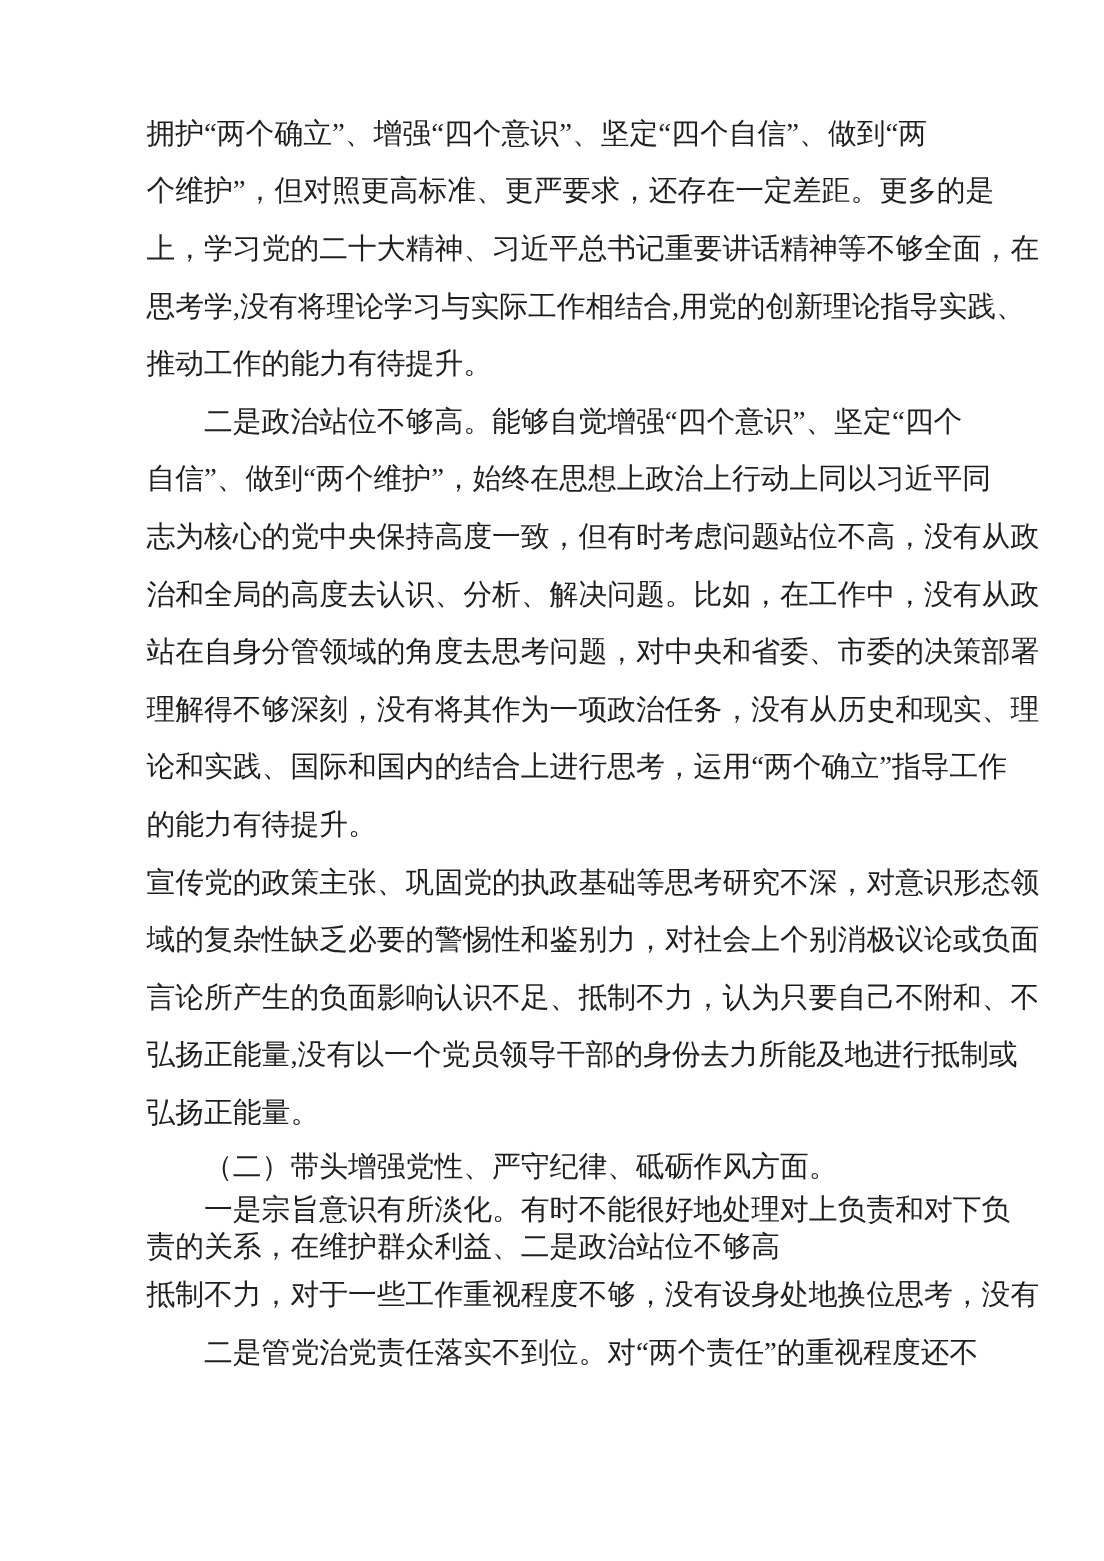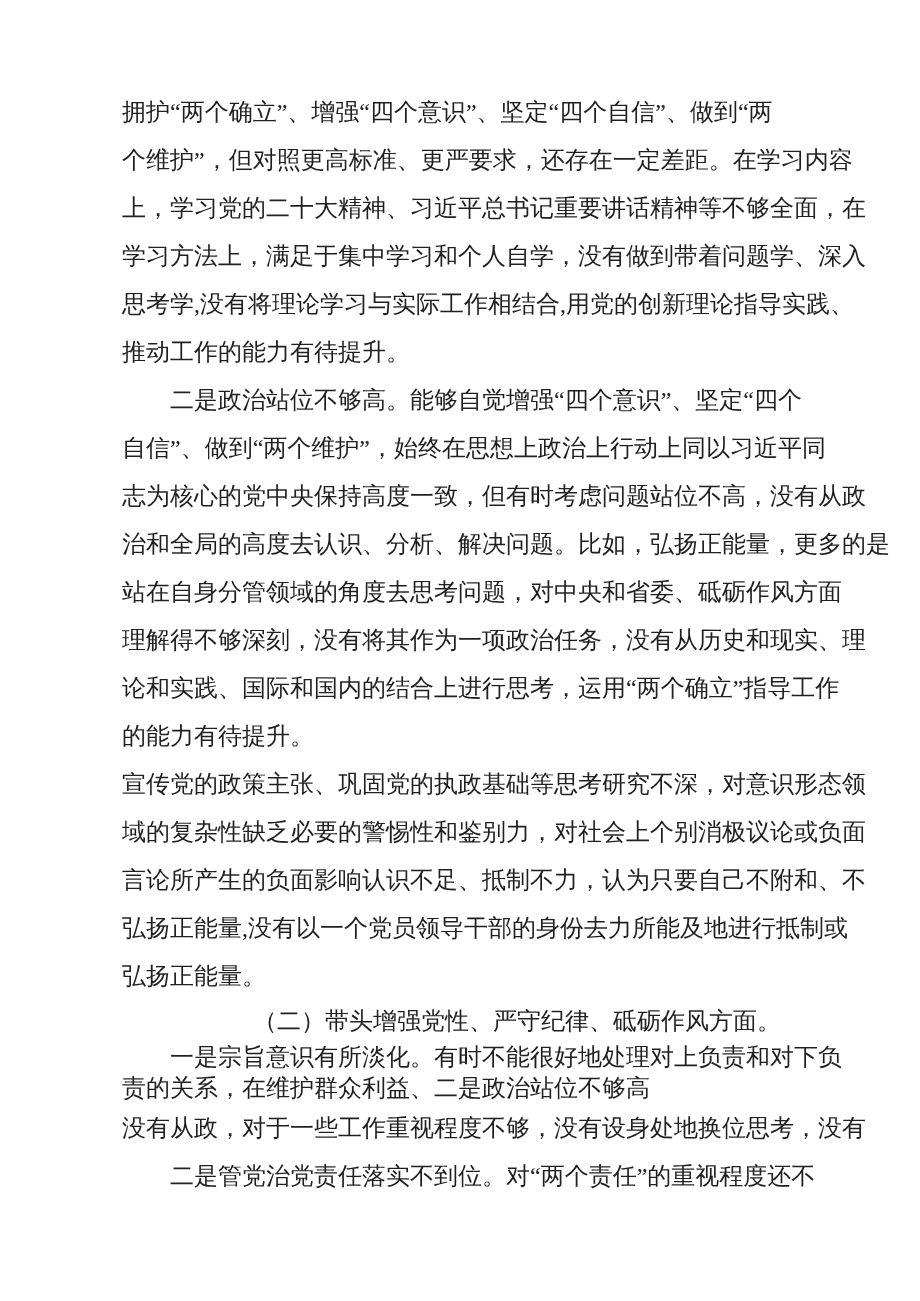--- a/index.html
+++ b/index.html
@@ -28,54 +28,52 @@
     height: 48px;
     line-height: 48px;
     white-space: nowrap;
     overflow: visible;
   }
   .ln-heading {
     height: 42px;
     line-height: 42px;
     white-space: nowrap;
     overflow: visible;
-    text-align: center;
   }
   .ln-tight {
     height: 31px;
     line-height: 31px;
     white-space: nowrap;
     overflow: visible;
     font-family: Liberation Serif, serif;
   }
   .indent {
     padding-left: 48px;
   }
 </style>
 </head>
 <body>
 
 <div class="page">
   <div class="text-block">
 
     <div>
       <div class="ln">拥护“两个确立”、增强“四个意识”、坚定“四个自信”、做到“两</div>
-      <div class="ln">个维护”，但对照更高标准、更严要求，还存在一定差距。在学习内容</div>
+      <div class="ln">个维护”，但对照更高标准、更严要求，还存在一定差距。更多的是</div>
       <div class="ln">上，学习党的二十大精神、习近平总书记重要讲话精神等不够全面，在</div>
-      <div class="ln">学习方法上，满足于集中学习和个人自学，没有做到带着问题学、深入</div>
       <div class="ln">思考学,没有将理论学习与实际工作相结合,用党的创新理论指导实践、</div>
       <div class="ln">推动工作的能力有待提升。</div>
     </div>
 
     <div>
       <div class="ln indent">二是政治站位不够高。能够自觉增强“四个意识”、坚定“四个</div>
       <div class="ln">自信”、做到“两个维护”，始终在思想上政治上行动上同以习近平同</div>
       <div class="ln">志为核心的党中央保持高度一致，但有时考虑问题站位不高，没有从政</div>
-      <div class="ln">治和全局的高度去认识、分析、解决问题。比如，弘扬正能量，更多的是</div>
-      <div class="ln">站在自身分管领域的角度去思考问题，对中央和省委、砥砺作风方面</div>
+      <div class="ln">治和全局的高度去认识、分析、解决问题。比如，在工作中，没有从政</div>
+      <div class="ln">站在自身分管领域的角度去思考问题，对中央和省委、市委的决策部署</div>
       <div class="ln">理解得不够深刻，没有将其作为一项政治任务，没有从历史和现实、理</div>
       <div class="ln">论和实践、国际和国内的结合上进行思考，运用“两个确立”指导工作</div>
       <div class="ln">的能力有待提升。</div>
     </div>
 
     <div>
       <div class="ln">宣传党的政策主张、巩固党的执政基础等思考研究不深，对意识形态领</div>
       <div class="ln">域的复杂性缺乏必要的警惕性和鉴别力，对社会上个别消极议论或负面</div>
       <div class="ln">言论所产生的负面影响认识不足、抵制不力，认为只要自己不附和、不</div>
       <div class="ln">弘扬正能量,没有以一个党员领导干部的身份去力所能及地进行抵制或</div>
@@ -85,21 +83,21 @@
     <div>
       <div class="ln-heading indent">（二）带头增强党性、严守纪律、砥砺作风方面。</div>
     </div>
 
     <div>
       <div class="ln-tight indent">一是宗旨意识有所淡化。有时不能很好地处理对上负责和对下负</div>
       <div class="ln-tight">责的关系，在维护群众利益、二是政治站位不够高</div>
     </div>
 
     <div>
-      <div class="ln">没有从政，对于一些工作重视程度不够，没有设身处地换位思考，没有</div>
+      <div class="ln">抵制不力，对于一些工作重视程度不够，没有设身处地换位思考，没有</div>
     </div>
 
     <div>
       <div class="ln indent">二是管党治党责任落实不到位。对“两个责任”的重视程度还不</div>
     </div>
 
   </div>
 </div>
 
 </body></html>

